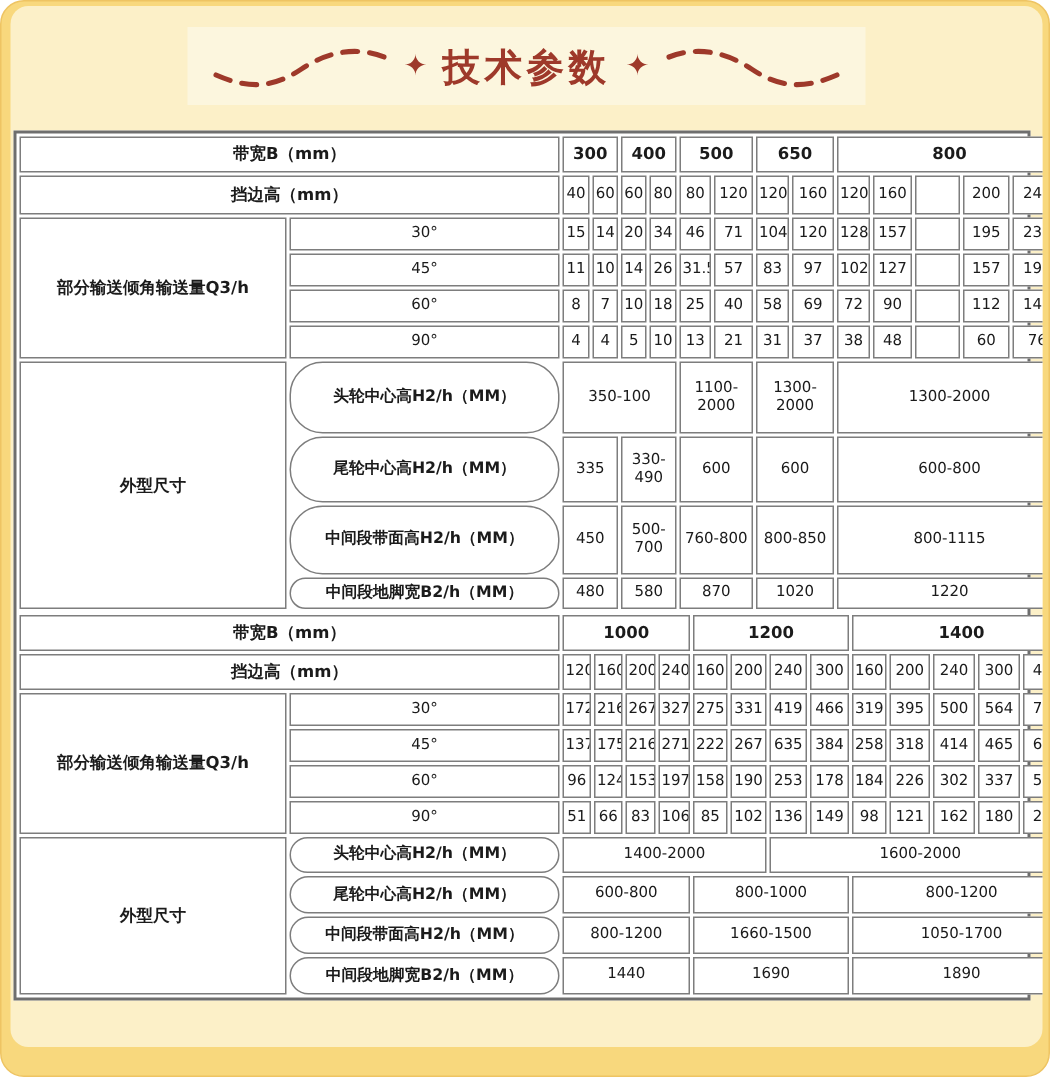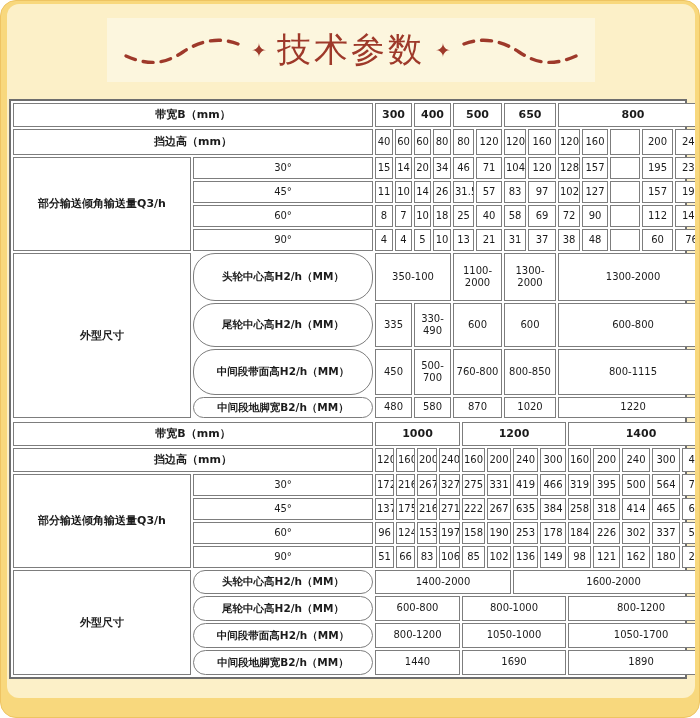--- a/index.html
+++ b/index.html
@@ -8,21 +8,21 @@
   }
   *{box-sizing:border-box; margin:0; padding:0;}
   html,body{width:700px; height:718px; background:#fff; font-family:"DejaVu Sans",sans-serif;}
   .frame{position:absolute; left:0; top:0; width:700px; height:718px;
          background:var(--frame); border-radius:16px; border:1px solid #eec463;}
   .panel{position:absolute; left:6px; top:3px; width:688px; height:694px;
          background:var(--panel); border-radius:12px; overflow:hidden;}
   
   .title-banner{display:flex; align-items:center; justify-content:center; gap:10px;
     width:fit-content; margin:14px auto 0; background:var(--banner); padding:9px 16px;}
-  .page-title{font-size:34px; font-weight:normal; color:var(--maroon); letter-spacing:3px;
+  .page-title{font-size:25px; font-weight:bold; color:var(--maroon); letter-spacing:3px;
     font-family:"DejaVu Sans",sans-serif;}
   .sparkle{color:var(--maroon); font-size:19px; line-height:1;}
   .wave{display:block;}
   
   .table-wrap{margin:17px 8px 0 2px; border:2px solid #6e6e6e; background:#fff;}
   table.spec{border-collapse:separate; border-spacing:2px; width:100%; table-layout:fixed;}
   table.spec td{border:1px solid var(--grid); background:#fff; text-align:center;
     vertical-align:middle; padding:0 1px; font-size:10px; color:var(--ink); overflow:hidden;
     line-height:1.25;}
   table.spec td.lbl{font-size:11px; font-weight:bold;}
@@ -306,21 +306,21 @@
             </tr>
             <tr style="height: 25px;">
               <td class="lbl dimlbl">尾轮中心高H2/h（MM）</td>
               <td class="num" colspan="4">600-800</td>
               <td class="num" colspan="4">800-1000</td>
               <td class="num" colspan="5">800-1200</td>
             </tr>
             <tr style="height: 25px;">
               <td class="lbl dimlbl">中间段带面高H2/h（MM）</td>
               <td class="num" colspan="4">800-1200</td>
-              <td class="num" colspan="4">1050-1000</td>
+              <td class="num" colspan="4">1660-1500</td>
               <td class="num" colspan="5">1050-1700</td>
             </tr>
             <tr style="height: 25px;">
               <td class="lbl dimlbl">中间段地脚宽B2/h（MM）</td>
               <td class="num" colspan="4">1440</td>
               <td class="num" colspan="4">1690</td>
               <td class="num" colspan="5">1890</td>
             </tr>
           </tbody>
         </table>

